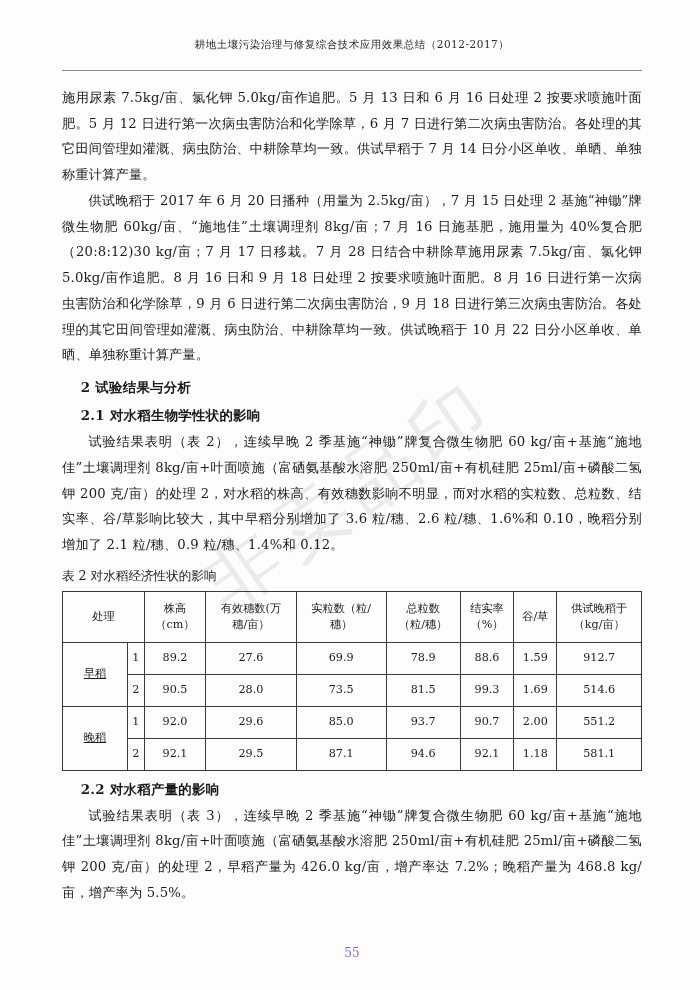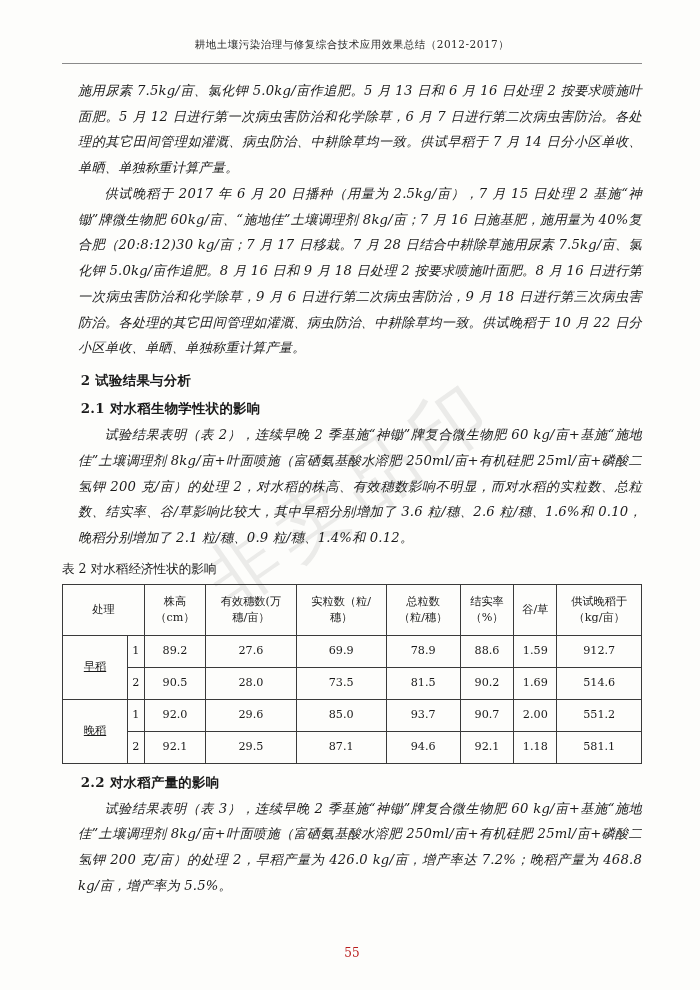--- a/index.html
+++ b/index.html
@@ -26,33 +26,32 @@
     left: 62px;
     right: 58px;
     top: 38px;
     bottom: 30px;
   }
   .header {
     text-align: center;
     font-size: 10.5px;
     letter-spacing: 0.5px;
     color: #2b2b2b;
-    padding-bottom: 11px;
+    padding-bottom: 18px;
     border-bottom: 1px solid #8a8a8a;
     margin-bottom: 14px;
     font-family: "DejaVu Serif", "Liberation Serif", serif;
   }
   p.body-text {
     font-size: 13.2px;
     line-height: 1.95;
-    margin: 0 0 0 16px;
+    margin: 0 0 0 0;
     text-align: justify;
     text-justify: inter-ideograph;
     letter-spacing: 0.2px;
-    font-style: italic;
   }
   p.indent {
     text-indent: 2em;
   }
   h2.section {
     font-size: 13.4px;
     font-weight: bold;
     margin: 11px 0 4px 0;
     text-indent: 1.4em;
     letter-spacing: 0.3px;
@@ -93,21 +92,21 @@
     width: 60px;
     text-decoration: underline;
   }
   .footer {
     position: absolute;
     left: 0;
     right: 0;
     bottom: 0;
     text-align: center;
     font-size: 12px;
-    color: #b91c1c;
+    color: #8b5cf6;
   }
   .watermark {
     position: absolute;
     left: 50%;
     top: 50%;
     transform: translate(-50%, -50%) rotate(-35deg);
     font-size: 74px;
     color: rgba(150, 150, 150, 0.17);
     font-family: "DejaVu Serif", "Liberation Serif", serif;
     letter-spacing: 10px;
@@ -184,21 +183,21 @@
           <td>88.6</td>
           <td>1.59</td>
           <td>912.7</td>
         </tr>
         <tr>
           <td>2</td>
           <td>90.5</td>
           <td>28.0</td>
           <td>73.5</td>
           <td>81.5</td>
-          <td>90.2</td>
+          <td>99.3</td>
           <td>1.69</td>
           <td>514.6</td>
         </tr>
         <tr>
           <td rowspan="2" class="col-group">晚稻</td>
           <td>1</td>
           <td>92.0</td>
           <td>29.6</td>
           <td>85.0</td>
           <td>93.7</td>

